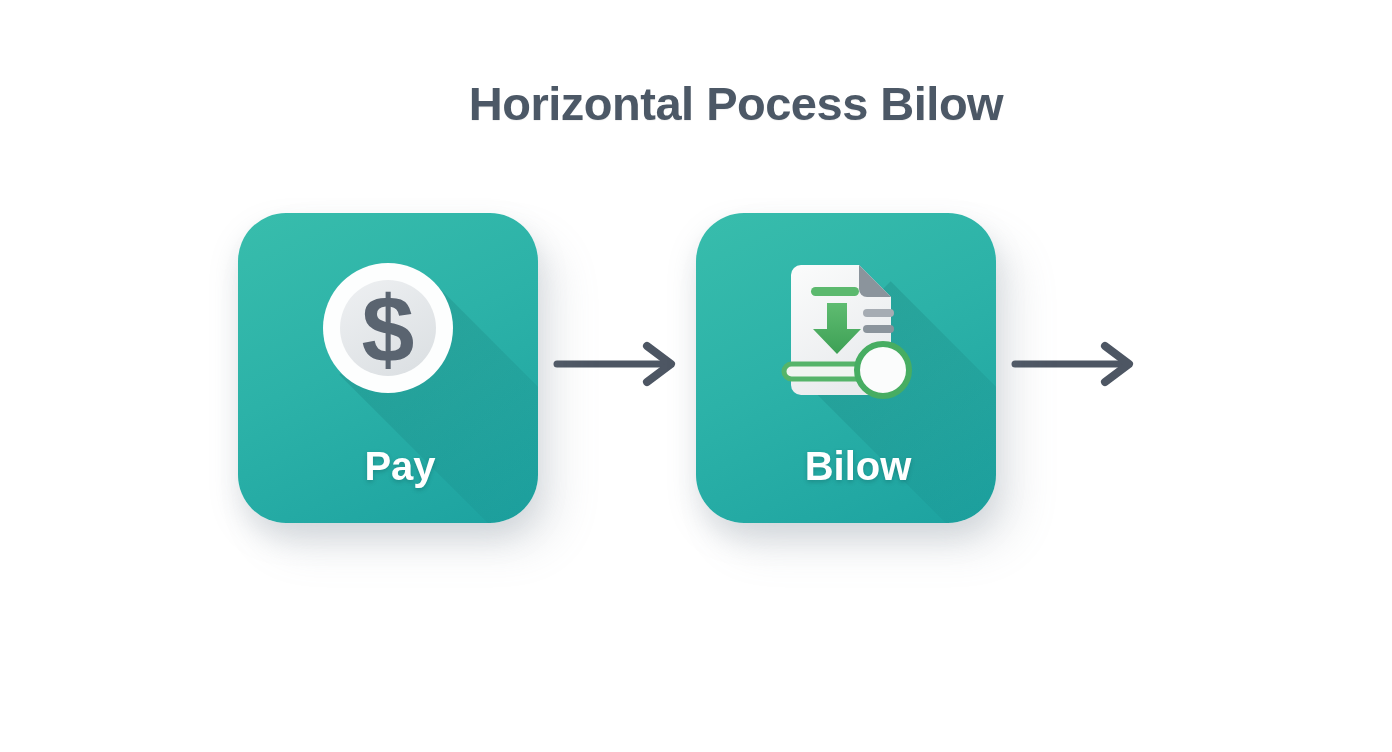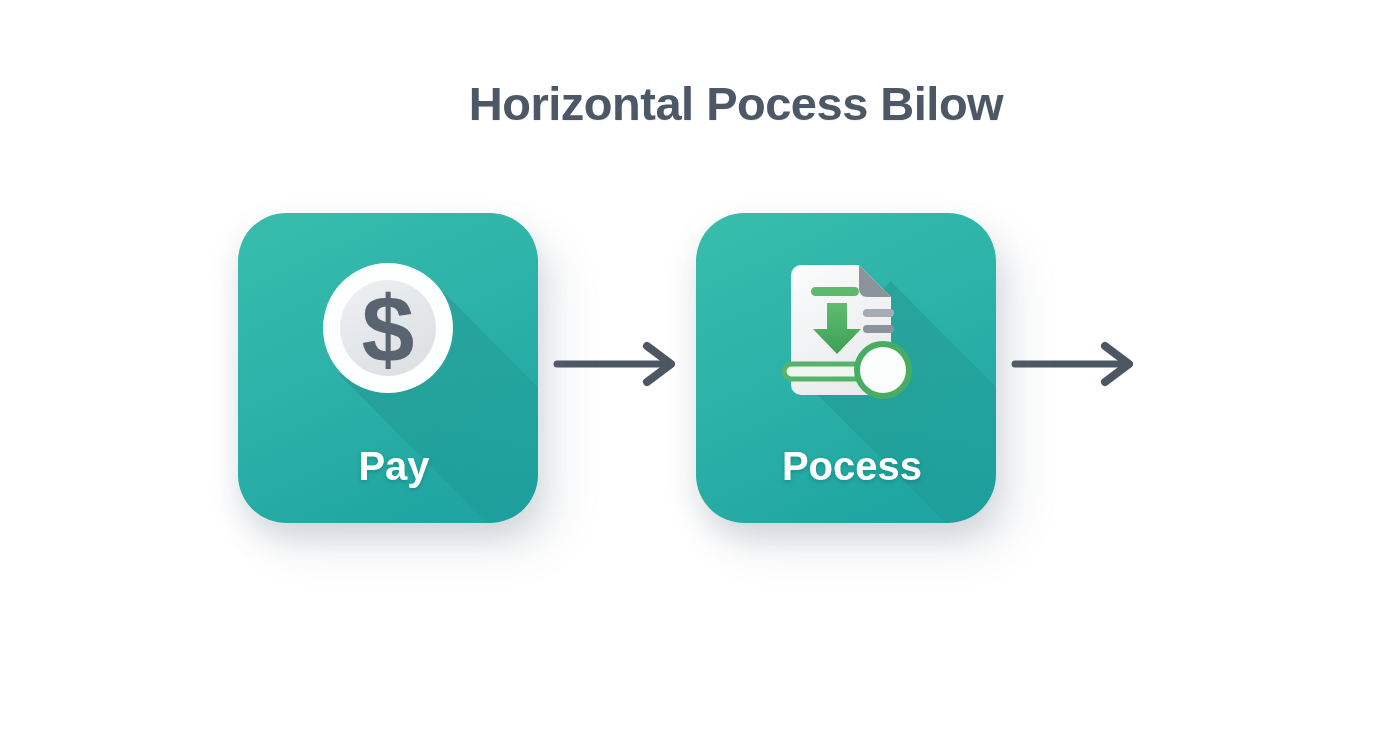--- a/index.html
+++ b/index.html
@@ -65,21 +65,21 @@
     left: 0;
     width: 100%;
     height: 140px;
     display: flex;
     justify-content: center;
     align-items: center;
   }
   .step-label {
     position: absolute;
     bottom: 34px;
-    left: 6px;
+    left: 12px;
     width: 100%;
     text-align: center;
     font-size: 40px;
     font-weight: 700;
     color: #ffffff;
     letter-spacing: 0;
     text-shadow: 0 2px 4px rgba(15,70,70,0.28);
   }
   .arrow-gap {
     width: 158px;
@@ -149,21 +149,21 @@
 
           <rect x="92" y="56" width="31" height="8" rx="4" fill="#a6acb3"></rect>
           <rect x="92" y="72" width="31" height="8" rx="4" fill="#8b949c"></rect>
 
           <rect x="13" y="111" width="84" height="15" rx="7.5" fill="#f0f5f1" stroke="#55b469" stroke-width="5"></rect>
           <path d="M 90 130 q 8 2 12 -4" fill="none" stroke="#55b469" stroke-width="4" stroke-linecap="round"></path>
 
           <circle cx="112" cy="117" r="26" fill="#fbfcfc" stroke="#47ad62" stroke-width="6"></circle>
         </svg>
       </div>
-      <div class="step-label">Pocess</div>
+      <div class="step-label">Bilow</div>
     </div>
 
     <div class="arrow-gap">
       <svg width="130" height="50" viewBox="0 0 130 50">
         <line x1="5" y1="25" x2="114" y2="25" stroke="#4d5663" stroke-width="7" stroke-linecap="round"></line>
         <polyline points="95,7 119,25 95,43" fill="none" stroke="#4d5663" stroke-width="8" stroke-linecap="round" stroke-linejoin="round"></polyline>
       </svg>
     </div>
 
 

